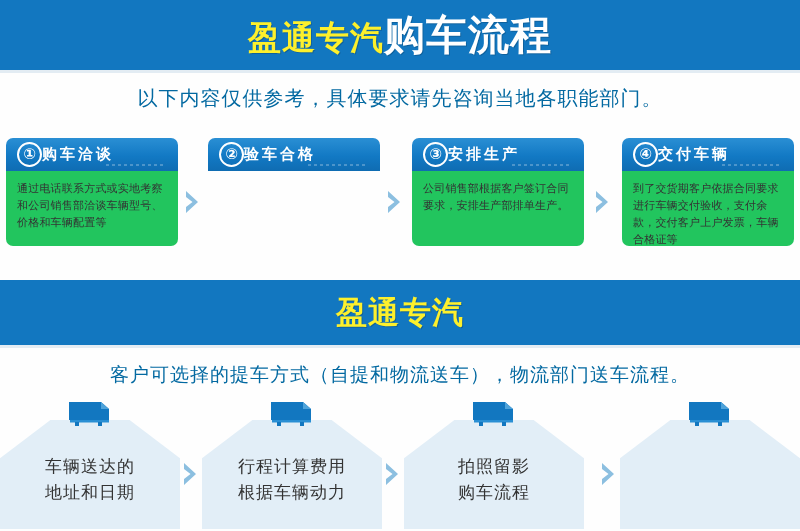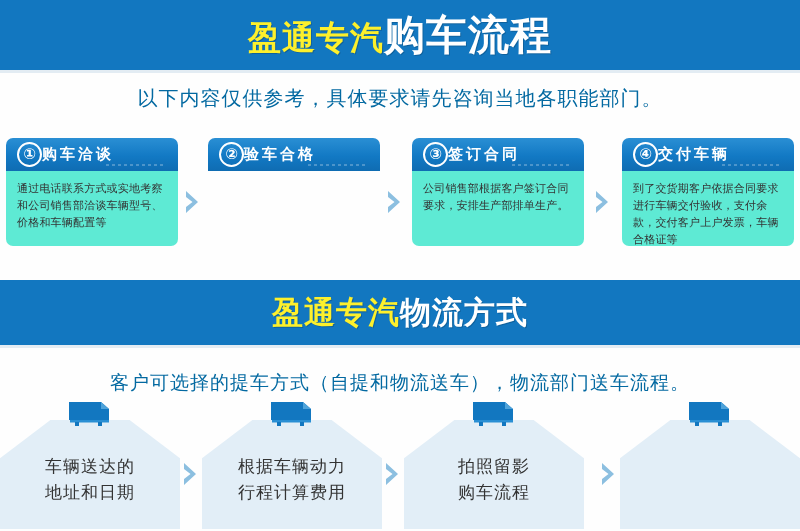--- a/index.html
+++ b/index.html
@@ -36,21 +36,21 @@
   }
   .ul-1 { top:70px; }
   .ul-2 { top:345px; }
 
   
   .subtitle {
     position:absolute; left:0; width:800px; text-align:center;
     color:#0369a1; font-size:20px; letter-spacing:1px;
   }
   .subtitle-1 { top:85px; }
-  .subtitle-2 { top:370px; font-size:19px; }
+  .subtitle-2 { top:362px; font-size:19px; }
 
   
   .steps { position:absolute; left:0; top:138px; width:800px; height:120px; }
   .step {
     position:absolute; top:0; width:172px; height:108px;
   }
   .step-1 { left:6px; }
   .step-2 { left:208px; }
   .step-3 { left:412px; }
   .step-4 { left:622px; }
@@ -73,21 +73,21 @@
     color:#ffffff; font-size:15px; font-weight:bold;
     display:flex; align-items:center; justify-content:center;
     line-height:1;
   }
   .step-title {
     color:#ffffff; font-size:15px; font-weight:bold;
     letter-spacing:3px;
   }
   .step-body {
     height:75px;
-    background:#5eead4;
+    background:#22c55e;
     border-radius:0 0 7px 7px;
     padding:9px 11px 0 11px;
     color:#333333; font-size:11px; line-height:1.55;
     letter-spacing:.2px;
     overflow:hidden;
   }
 
   
   .chev {
     position:absolute; width:17px; height:24px;
@@ -154,21 +154,21 @@
     <div class="step step-2">
       <div class="step-head">
         <div class="step-num">②</div>
         <div class="step-title">验车合格</div>
       </div>
     </div>
 
     <div class="step step-3">
       <div class="step-head">
         <div class="step-num">③</div>
-        <div class="step-title">签订合同</div>
+        <div class="step-title">安排生产</div>
       </div>
       <div class="step-body">公司销售部根据客户签订合同要求，安排生产部排单生产。</div>
     </div>
 
     <div class="step step-4">
       <div class="step-head">
         <div class="step-num">④</div>
         <div class="step-title">交付车辆</div>
       </div>
       <div class="step-body">到了交货期客户依据合同要求进行车辆交付验收，支付余款，交付客户上户发票，车辆合格证等</div>
@@ -188,21 +188,20 @@
   </div>
   <div class="chev chev-top-3">
     <svg viewBox="0 0 17 24">
         <path d="M2 1 L14 12 L2 23 L2 17 L8.5 12 L2 7 Z" fill="#8cbfe0"></path>
       </svg>
   </div>
 
   <div class="banner banner-2">
     <div class="banner-inner">
       <span class="banner-brand">盈通专汽</span>
-      <span class="banner-title">物流方式</span>
     </div>
   </div>
   <div class="banner-underline ul-2"></div>
 
   <div class="subtitle subtitle-2">客户可选择的提车方式（自提和物流送车），物流部门送车流程。</div>
 
   <div class="pents">
 
     <div class="pent pent-1">
       <div class="pent-shape"></div>
@@ -226,22 +225,22 @@
       <div class="pent-truck">
         <svg viewBox="0 0 50 30">
           <path d="M4 4 H36 L44 11 V22 H4 Z" fill="#1277c0"></path>
           <path d="M36 4 L44 11 H36 Z" fill="#4ea3da"></path>
           <rect x="5" y="22" width="39" height="2.5" fill="#2a8fd4"></rect>
           <rect x="10" y="24" width="4" height="4" fill="#1277c0"></rect>
           <rect x="33" y="24" width="4" height="4" fill="#1277c0"></rect>
         </svg>
       </div>
       <div class="pent-text">
+        <span>行程计算费用</span>
         <span>根据车辆动力</span>
-        <span>行程计算费用</span>
       </div>
     </div>
 
     <div class="pent pent-3">
       <div class="pent-shape"></div>
       <div class="pent-truck">
         <svg viewBox="0 0 50 30">
           <path d="M4 4 H36 L44 11 V22 H4 Z" fill="#1277c0"></path>
           <path d="M36 4 L44 11 H36 Z" fill="#4ea3da"></path>
           <rect x="5" y="22" width="39" height="2.5" fill="#2a8fd4"></rect>

